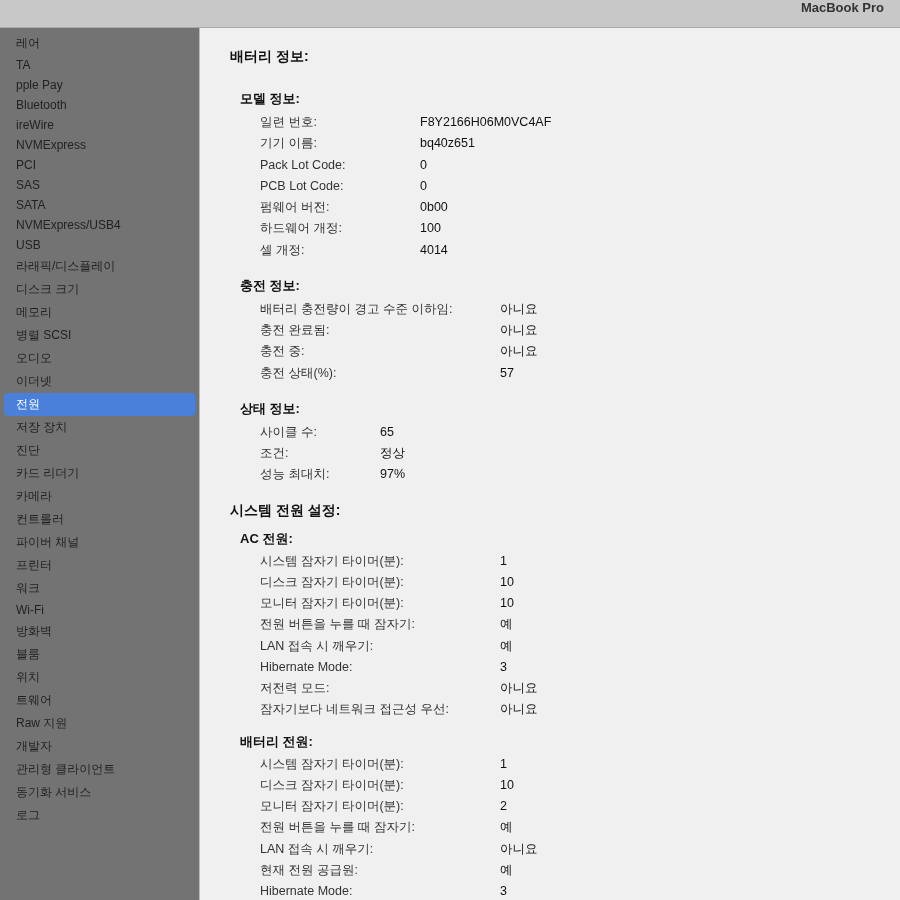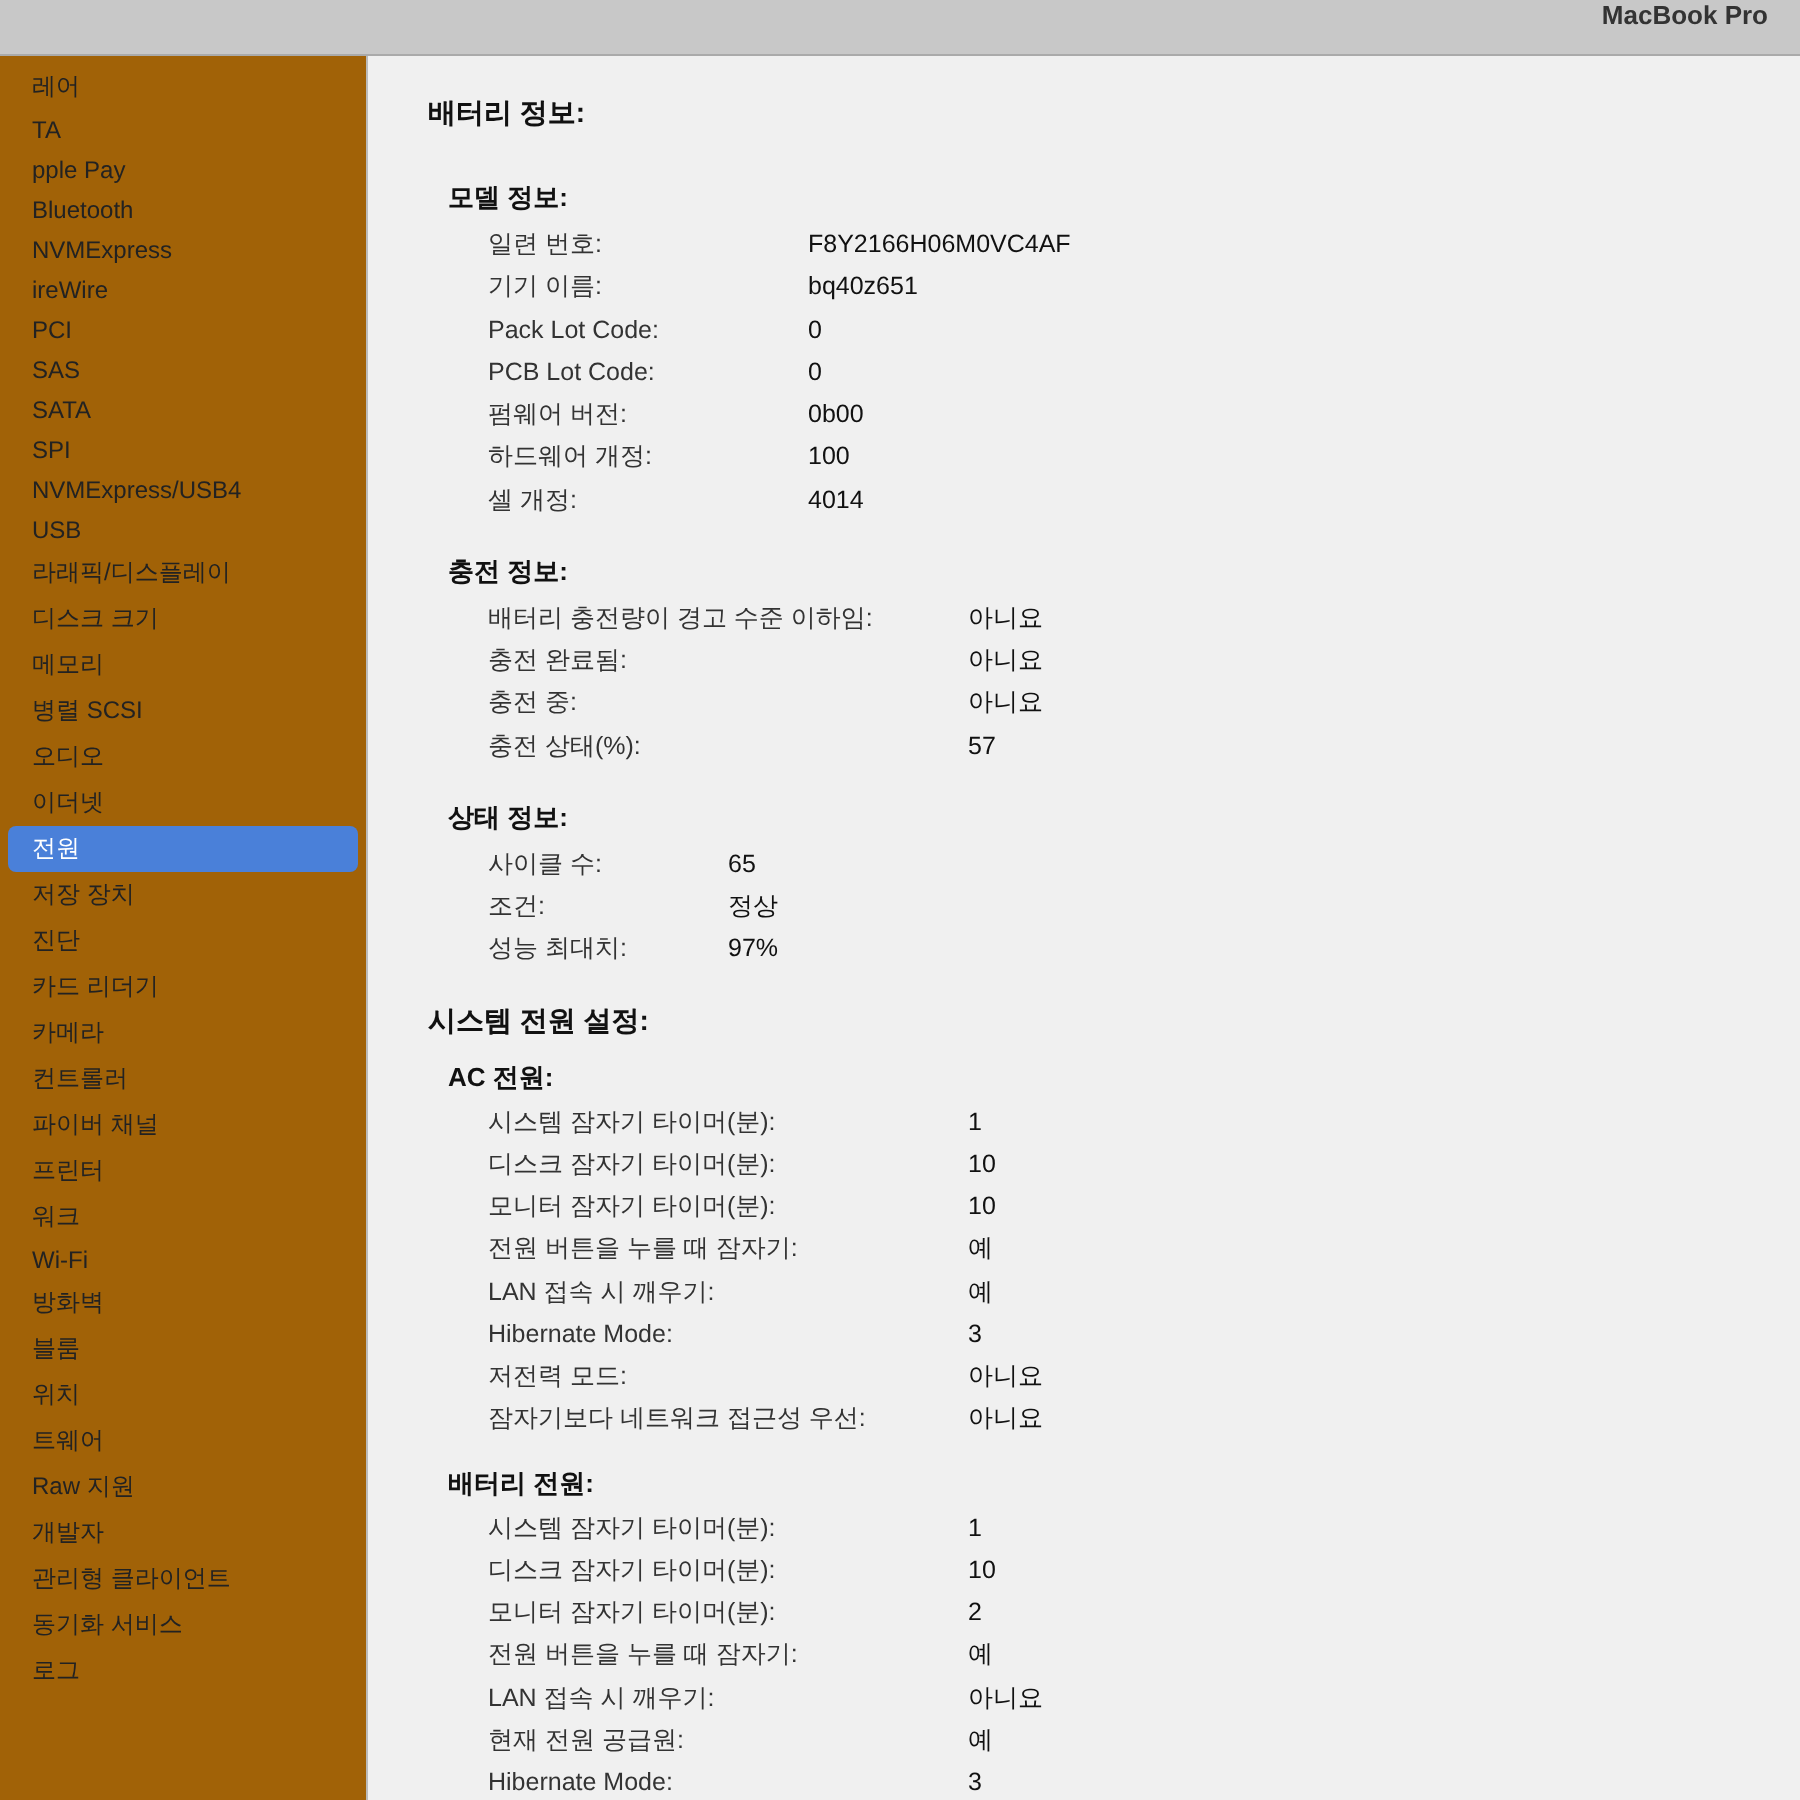--- a/index.html
+++ b/index.html
@@ -30,22 +30,22 @@
     }
 
     .main-container {
       display: flex;
       flex: 1;
       overflow: hidden;
     }
 
     
     .sidebar {
-      width: 184px;
-      background: #a16207;
+      width: 200px;
+      background: #737373;
       overflow-y: auto;
       padding: 4px 0;
       flex-shrink: 0;
       border-right: 1px solid #bbb;
     }
 
     .sidebar-item {
       padding: 3px 12px 3px 16px;
       font-size: 12px;
       color: #222;
@@ -132,26 +132,25 @@
   <span class="title-bar-text">MacBook Pro</span>
 </div>
 
 <div class="main-container">
 
   <div class="sidebar">
   <div class="sidebar-item">레어</div>
       <div class="sidebar-item">TA</div>
       <div class="sidebar-item">pple Pay</div>
       <div class="sidebar-item">Bluetooth</div>
+      <div class="sidebar-item">ireWire</div>
       <div class="sidebar-item">NVMExpress</div>
-      <div class="sidebar-item">ireWire</div>
       <div class="sidebar-item">PCI</div>
       <div class="sidebar-item">SAS</div>
       <div class="sidebar-item">SATA</div>
-      <div class="sidebar-item">SPI</div>
       <div class="sidebar-item">NVMExpress/USB4</div>
       <div class="sidebar-item">USB</div>
       <div class="sidebar-item">라래픽/디스플레이</div>
       <div class="sidebar-item">디스크 크기</div>
       <div class="sidebar-item">메모리</div>
       <div class="sidebar-item">병렬 SCSI</div>
       <div class="sidebar-item">오디오</div>
       <div class="sidebar-item">이더넷</div>
       <div class="sidebar-item selected">전원</div>
       <div class="sidebar-item">저장 장치</div>

